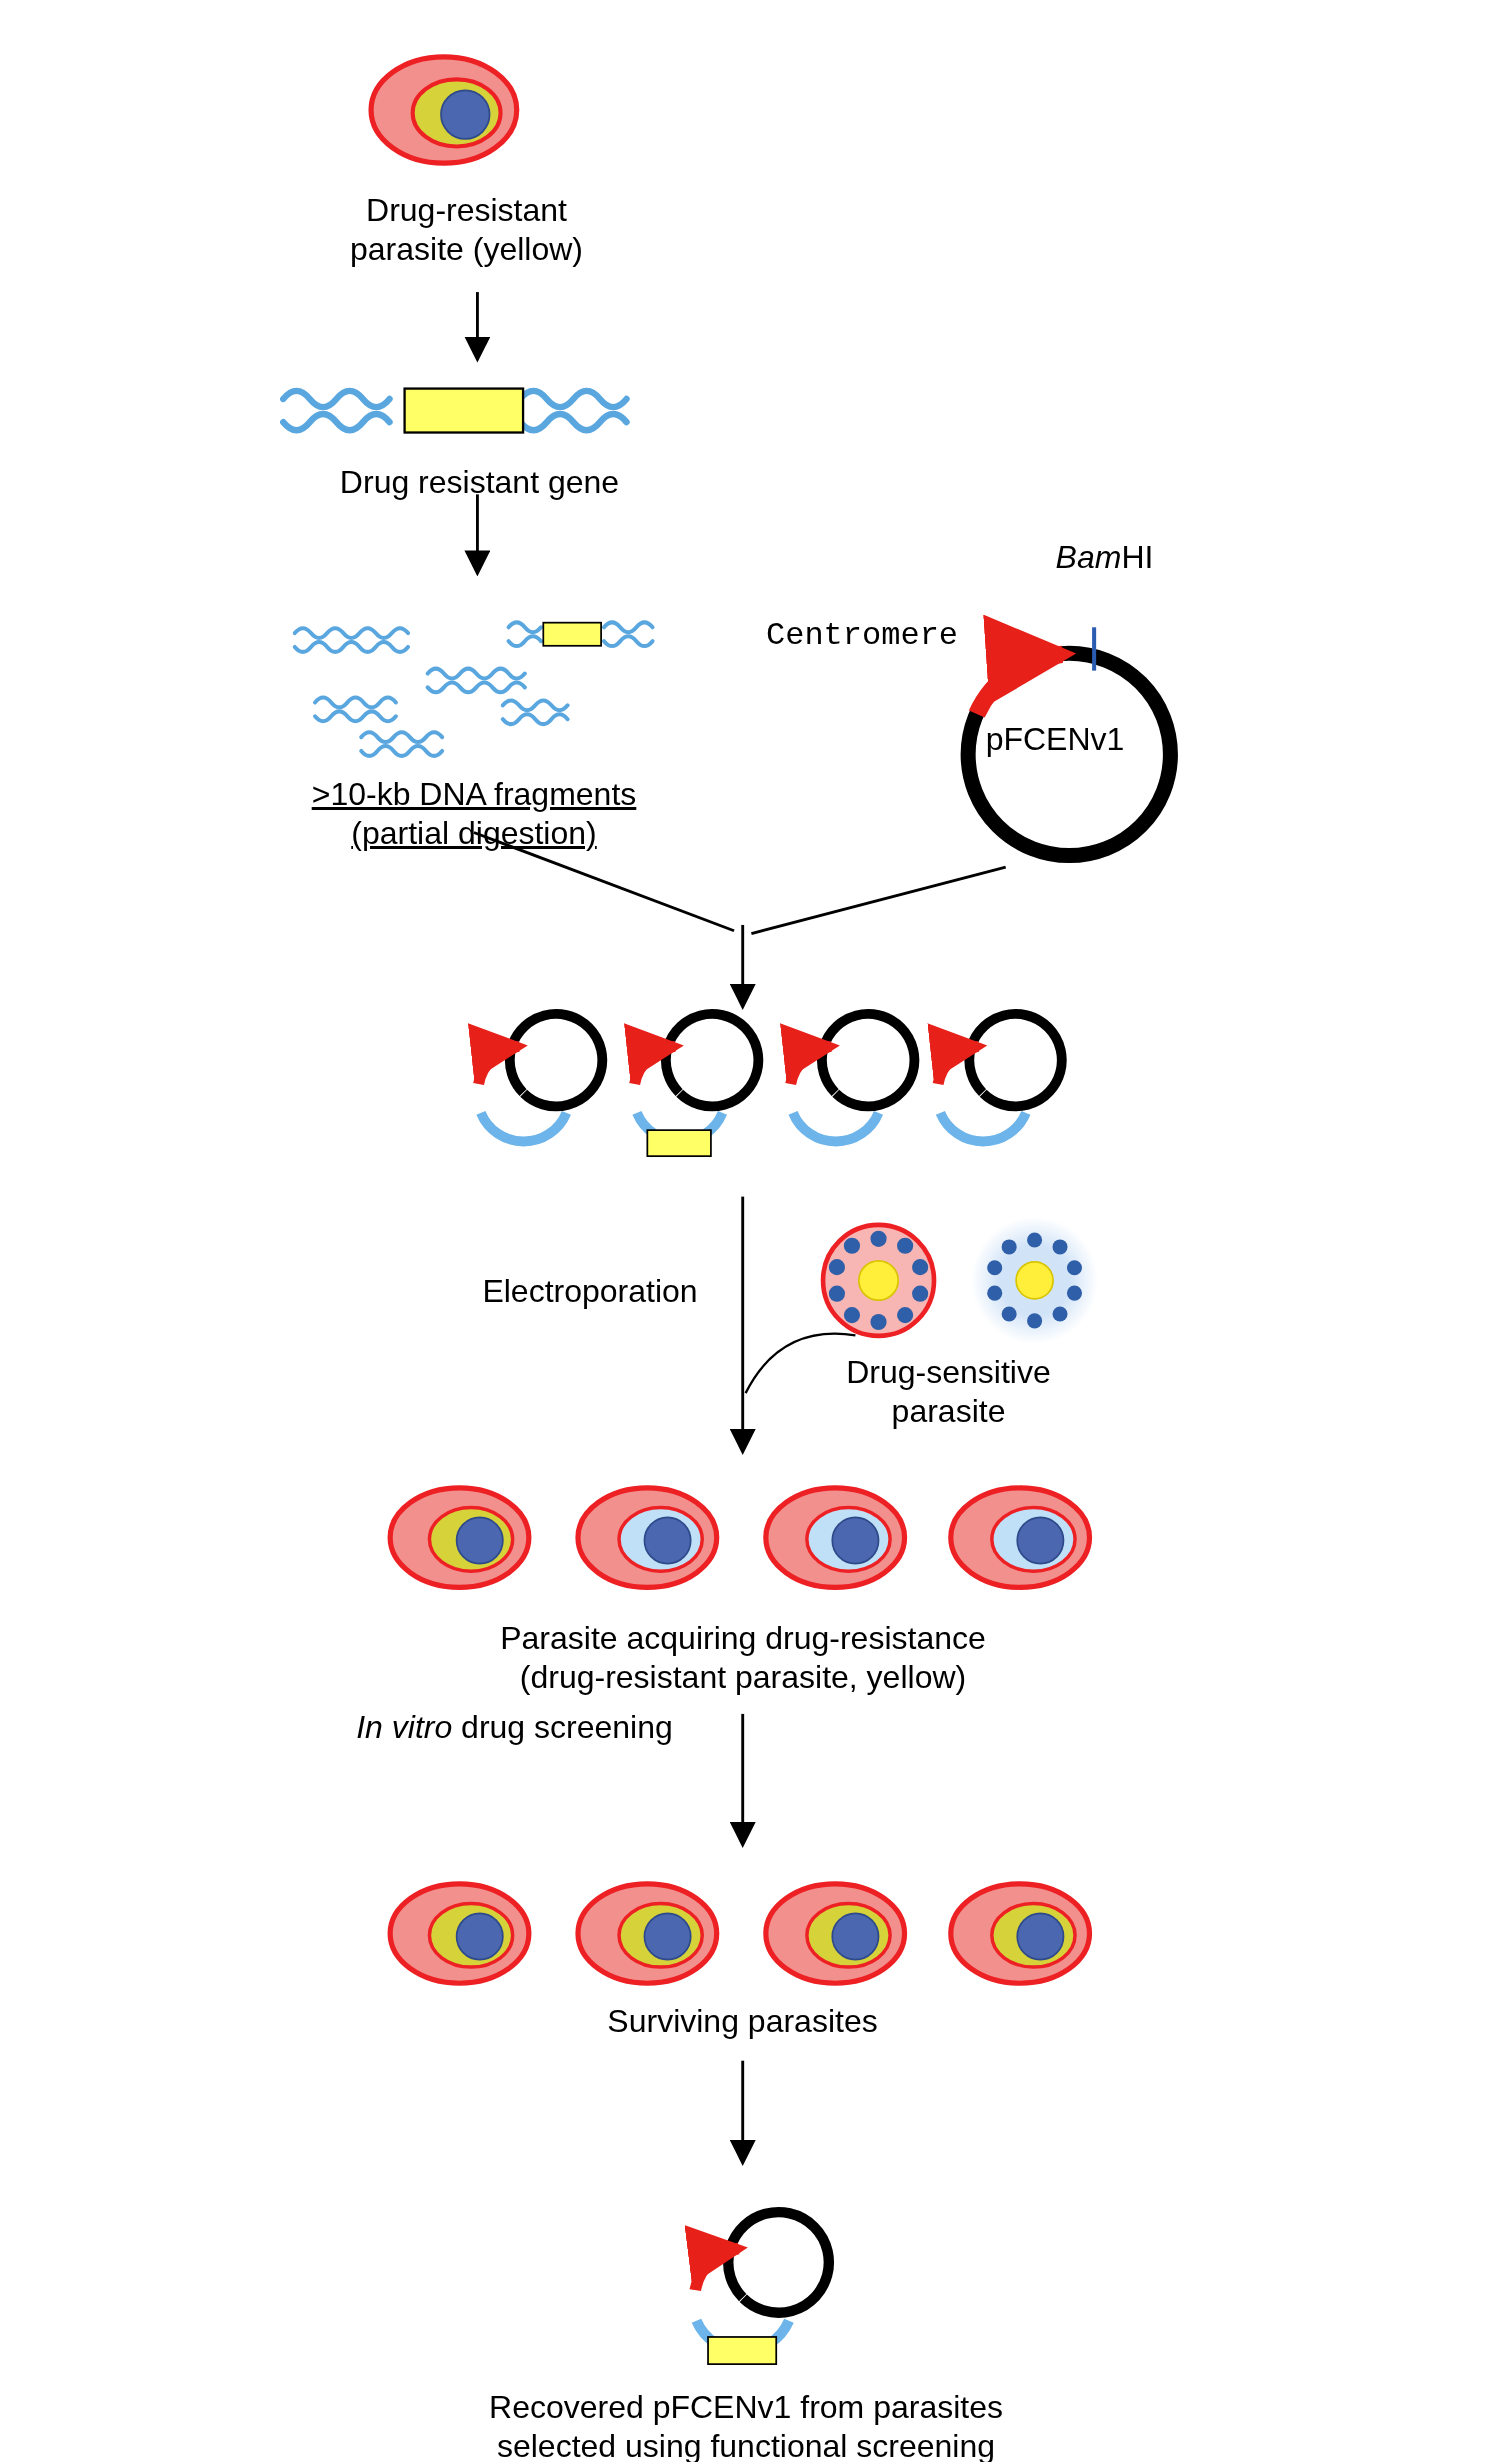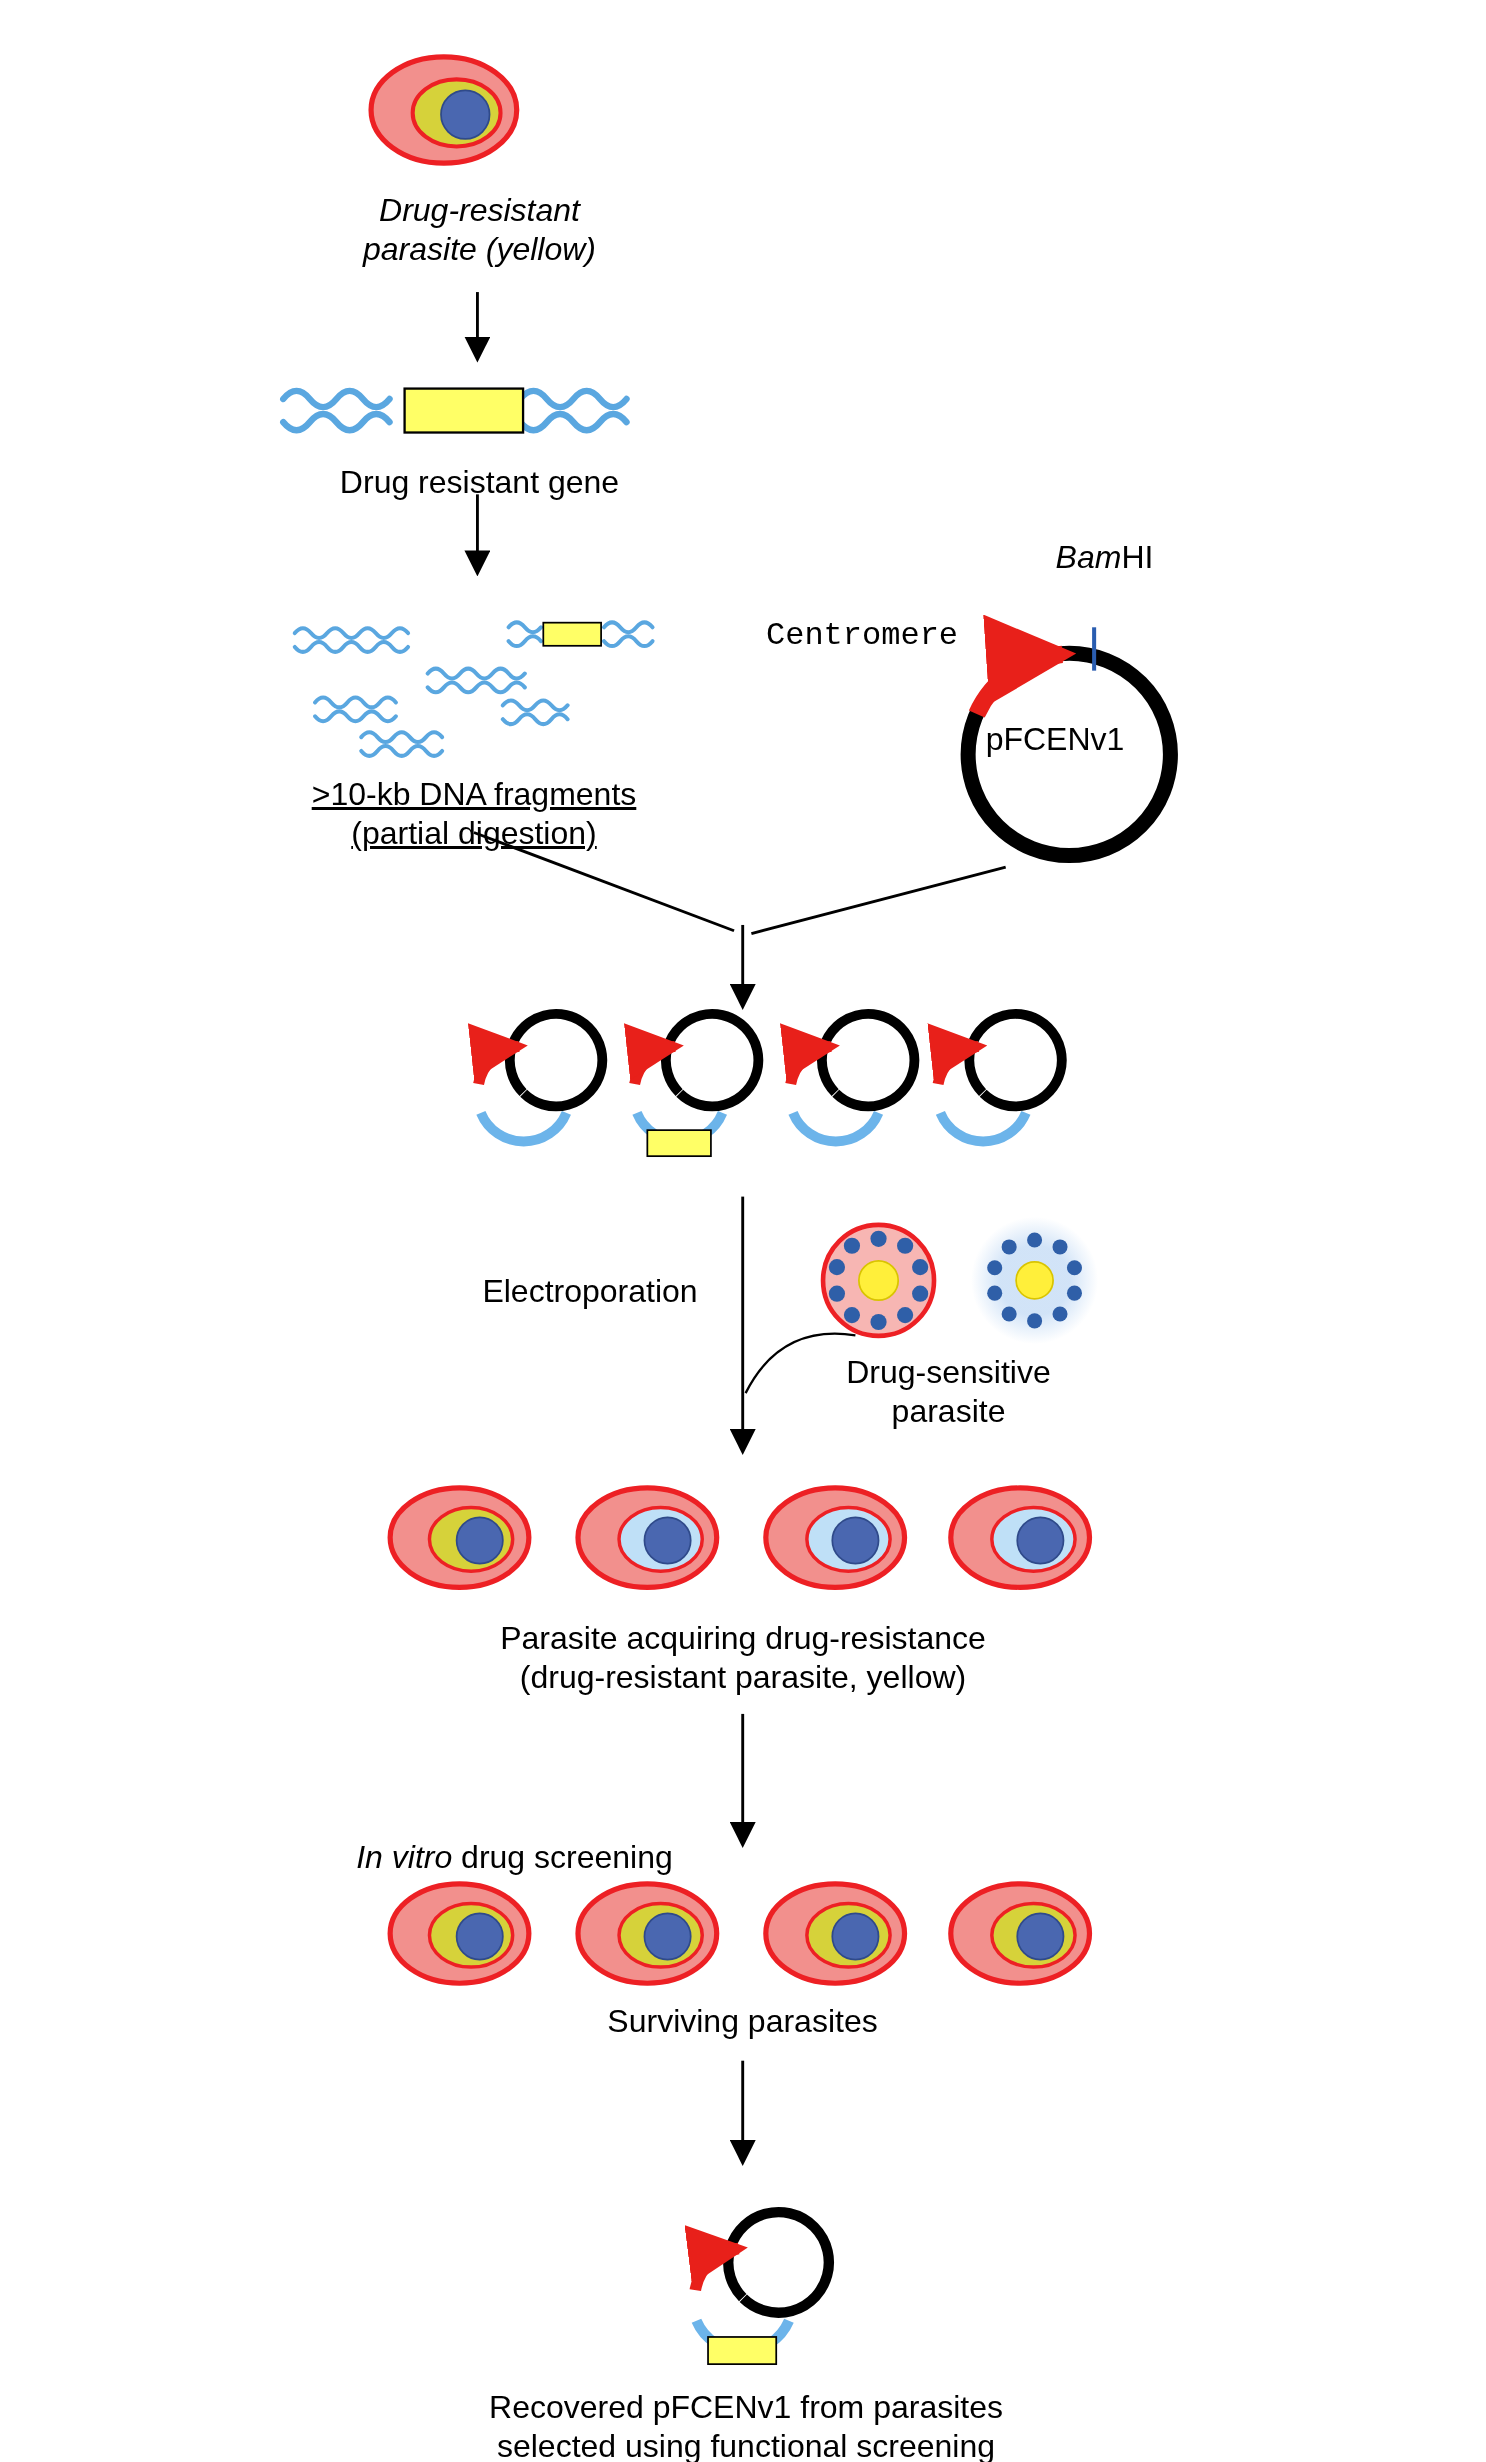--- a/index.html
+++ b/index.html
@@ -234,21 +234,21 @@
     <line x1="1285" y1="3565" x2="1285" y2="3740" stroke="#000" stroke-width="5" marker-end="url(#arrowhead)"></line>
 
     <g>
       <path d="M1285,3975 A87,87 0 1,1 1286,3976" fill="none" stroke="#000" stroke-width="18"></path>
       <path d="M1203,3962 A87,87 0 0,1 1278,3890" fill="none" stroke="#e8201a" stroke-width="20" marker-end="url(#arrowheadred)"></path>
       <path d="M1205,4015 A87,87 0 0,0 1365,4015" fill="none" stroke="#6cb4ea" stroke-width="18"></path>
       <rect x="1225" y="4043" width="118" height="47" fill="#ffff66" stroke="#000" stroke-width="3"></rect>
     </g>
   </svg>
 
-  <div class="lbl" style="left:231px; top:191px; width:497px;font-style:italic;">Drug-resistant
+  <div class="lbl" style="left:218px; top:191px; width:497px;">Drug-resistant
 parasite (yellow)</div>
 
   <div class="lbl" style="left:231px; top:463px; width:497px;text-align:center;">Drug resistant gene</div>
 
   <div class="lbl" style="left:185px; top:775px; width:578px;text-decoration:underline;">&gt;10-kb DNA fragments
 (partial digestion)</div>
 
   <div class="lbl left" style="left:766px; top:616px; width:243px; text-align:left;">Centromere</div>
 
   <div class="lbl" style="left:983px; top:538px; width:243px; text-align:center;"><span class="italic">Bam</span><span>HI</span></div>
@@ -256,21 +256,21 @@
   <div class="lbl" style="left:925px; top:720px; width:260px;">pFCENv1</div>
 
   <div class="lbl" style="left:428px; top:1272px; width:324px; text-align:center;">Electroporation</div>
 
   <div class="lbl" style="left:775px; top:1353px; width:347px;">Drug-sensitive
 parasite</div>
 
   <div class="lbl" style="left:324px; top:1619px; width:838px;">Parasite acquiring drug-resistance
 (drug-resistant parasite, yellow)</div>
 
-  <div class="lbl" style="left:312px; top:1838px; width:405px; "><span class="italic">In vitro</span><span> drug screening</span></div>
+  <div class="lbl" style="left:312px; top:1708px; width:405px; "><span class="italic">In vitro</span><span> drug screening</span></div>
 
   <div class="lbl" style="left:439px; top:1995px; width:607px;margin-top:7px;">Surviving parasites</div>
 
   <div class="lbl" style="left:266px; top:2388px; width:960px;">Recovered pFCENv1 from parasites
 selected using functional screening</div>
 
 </div>
 
 
 </body></html>

